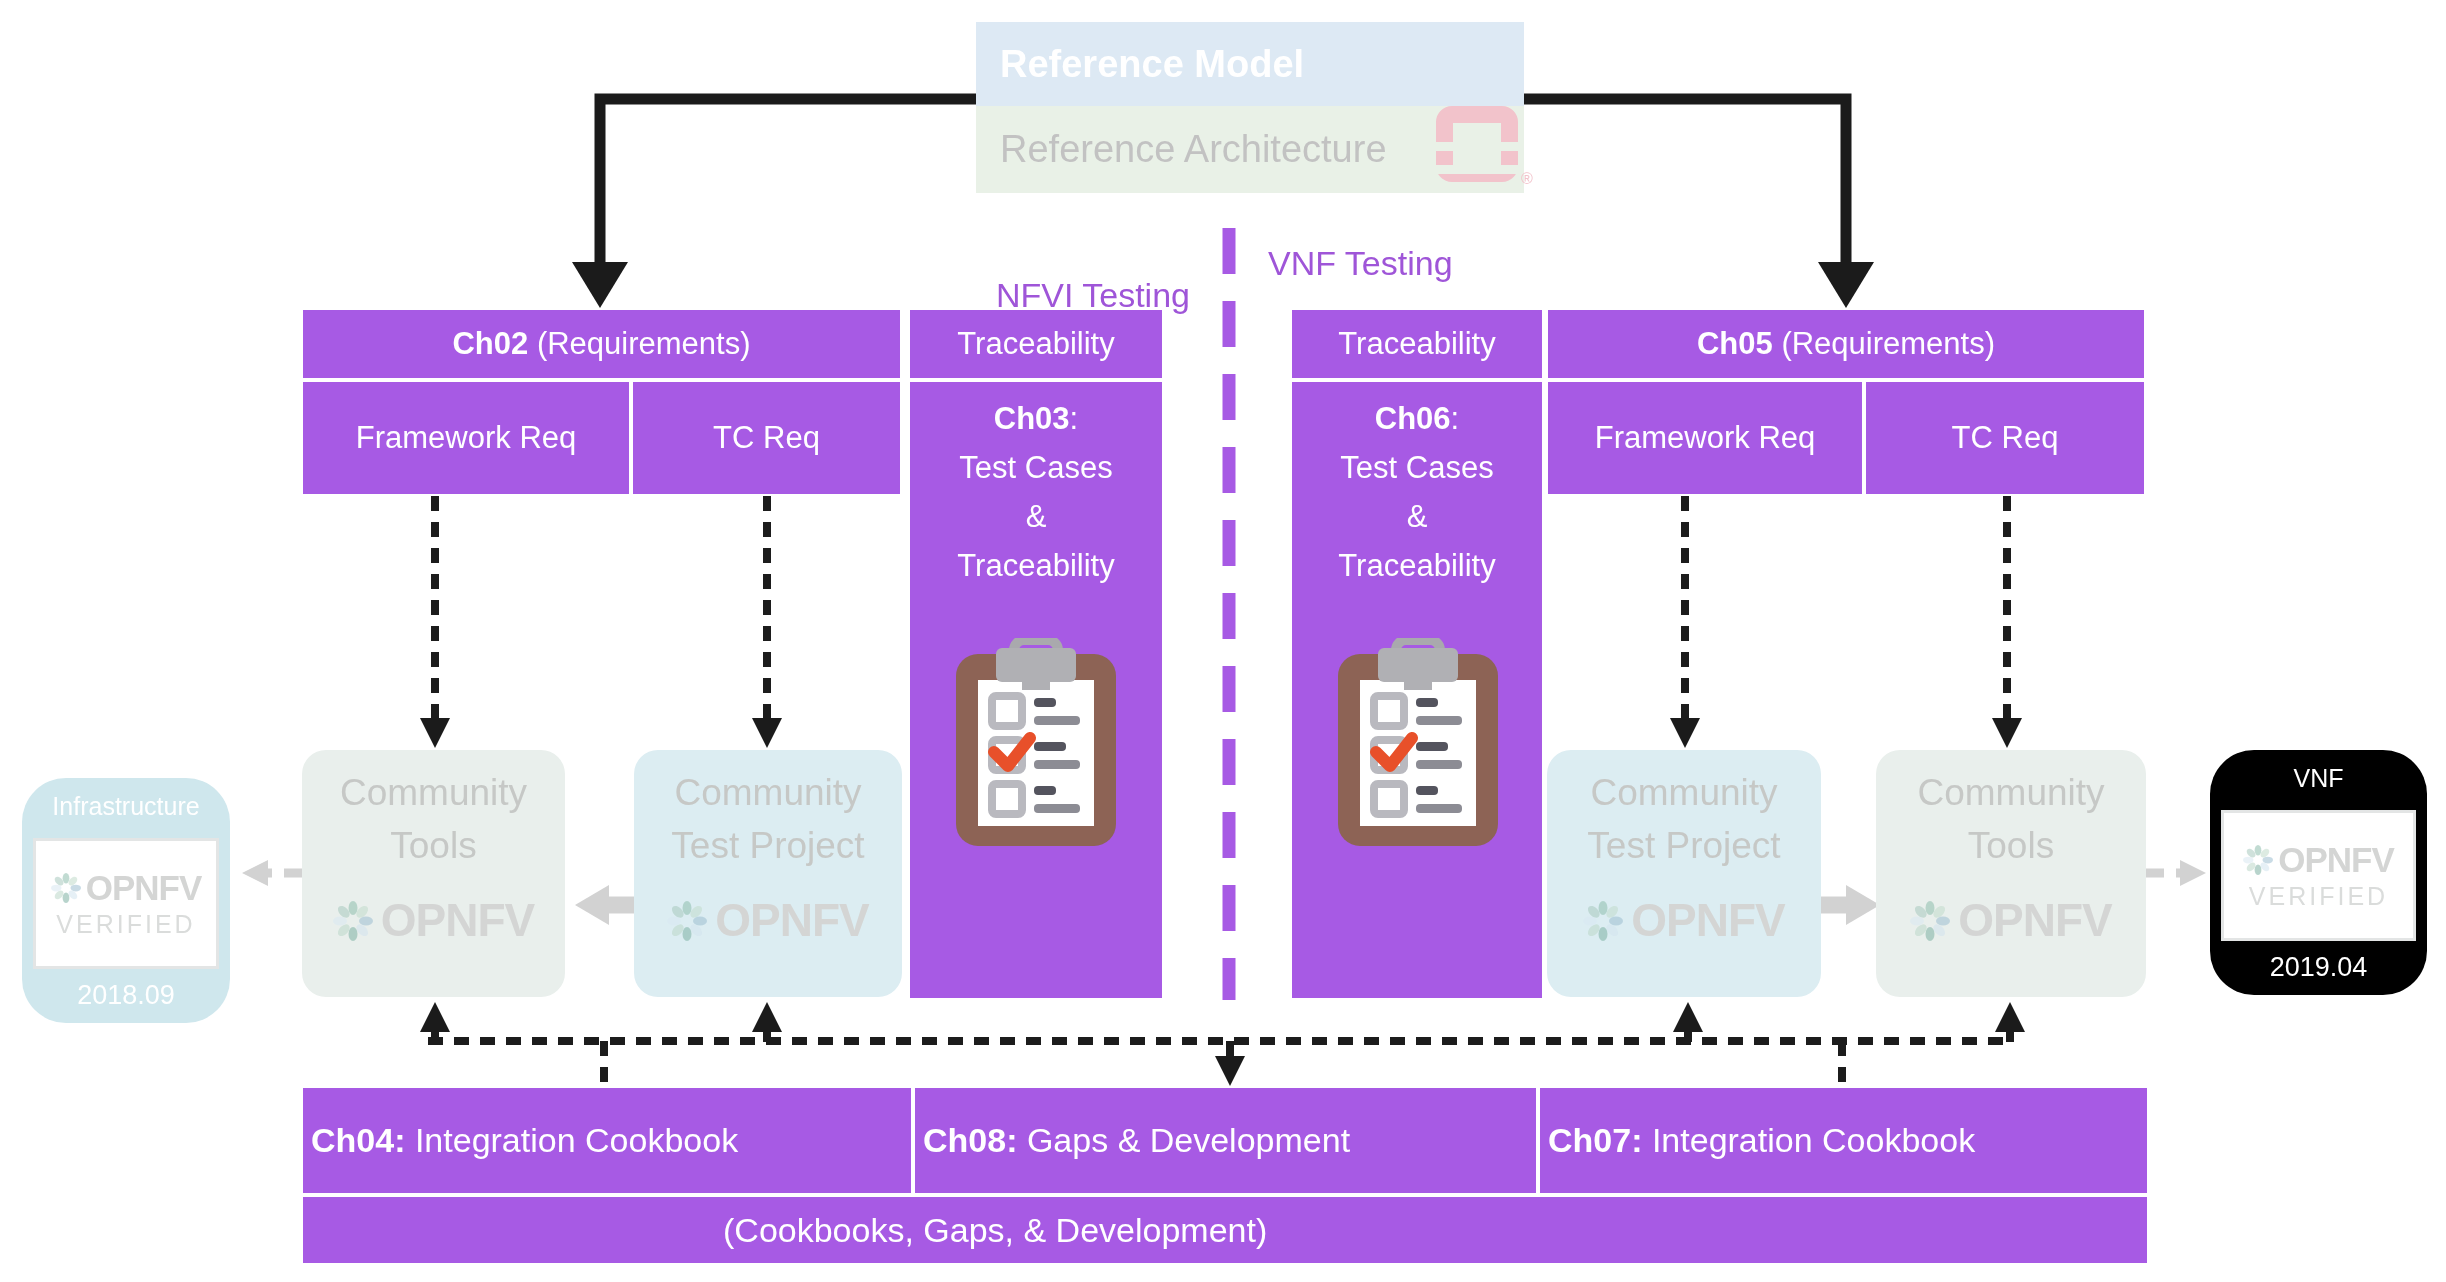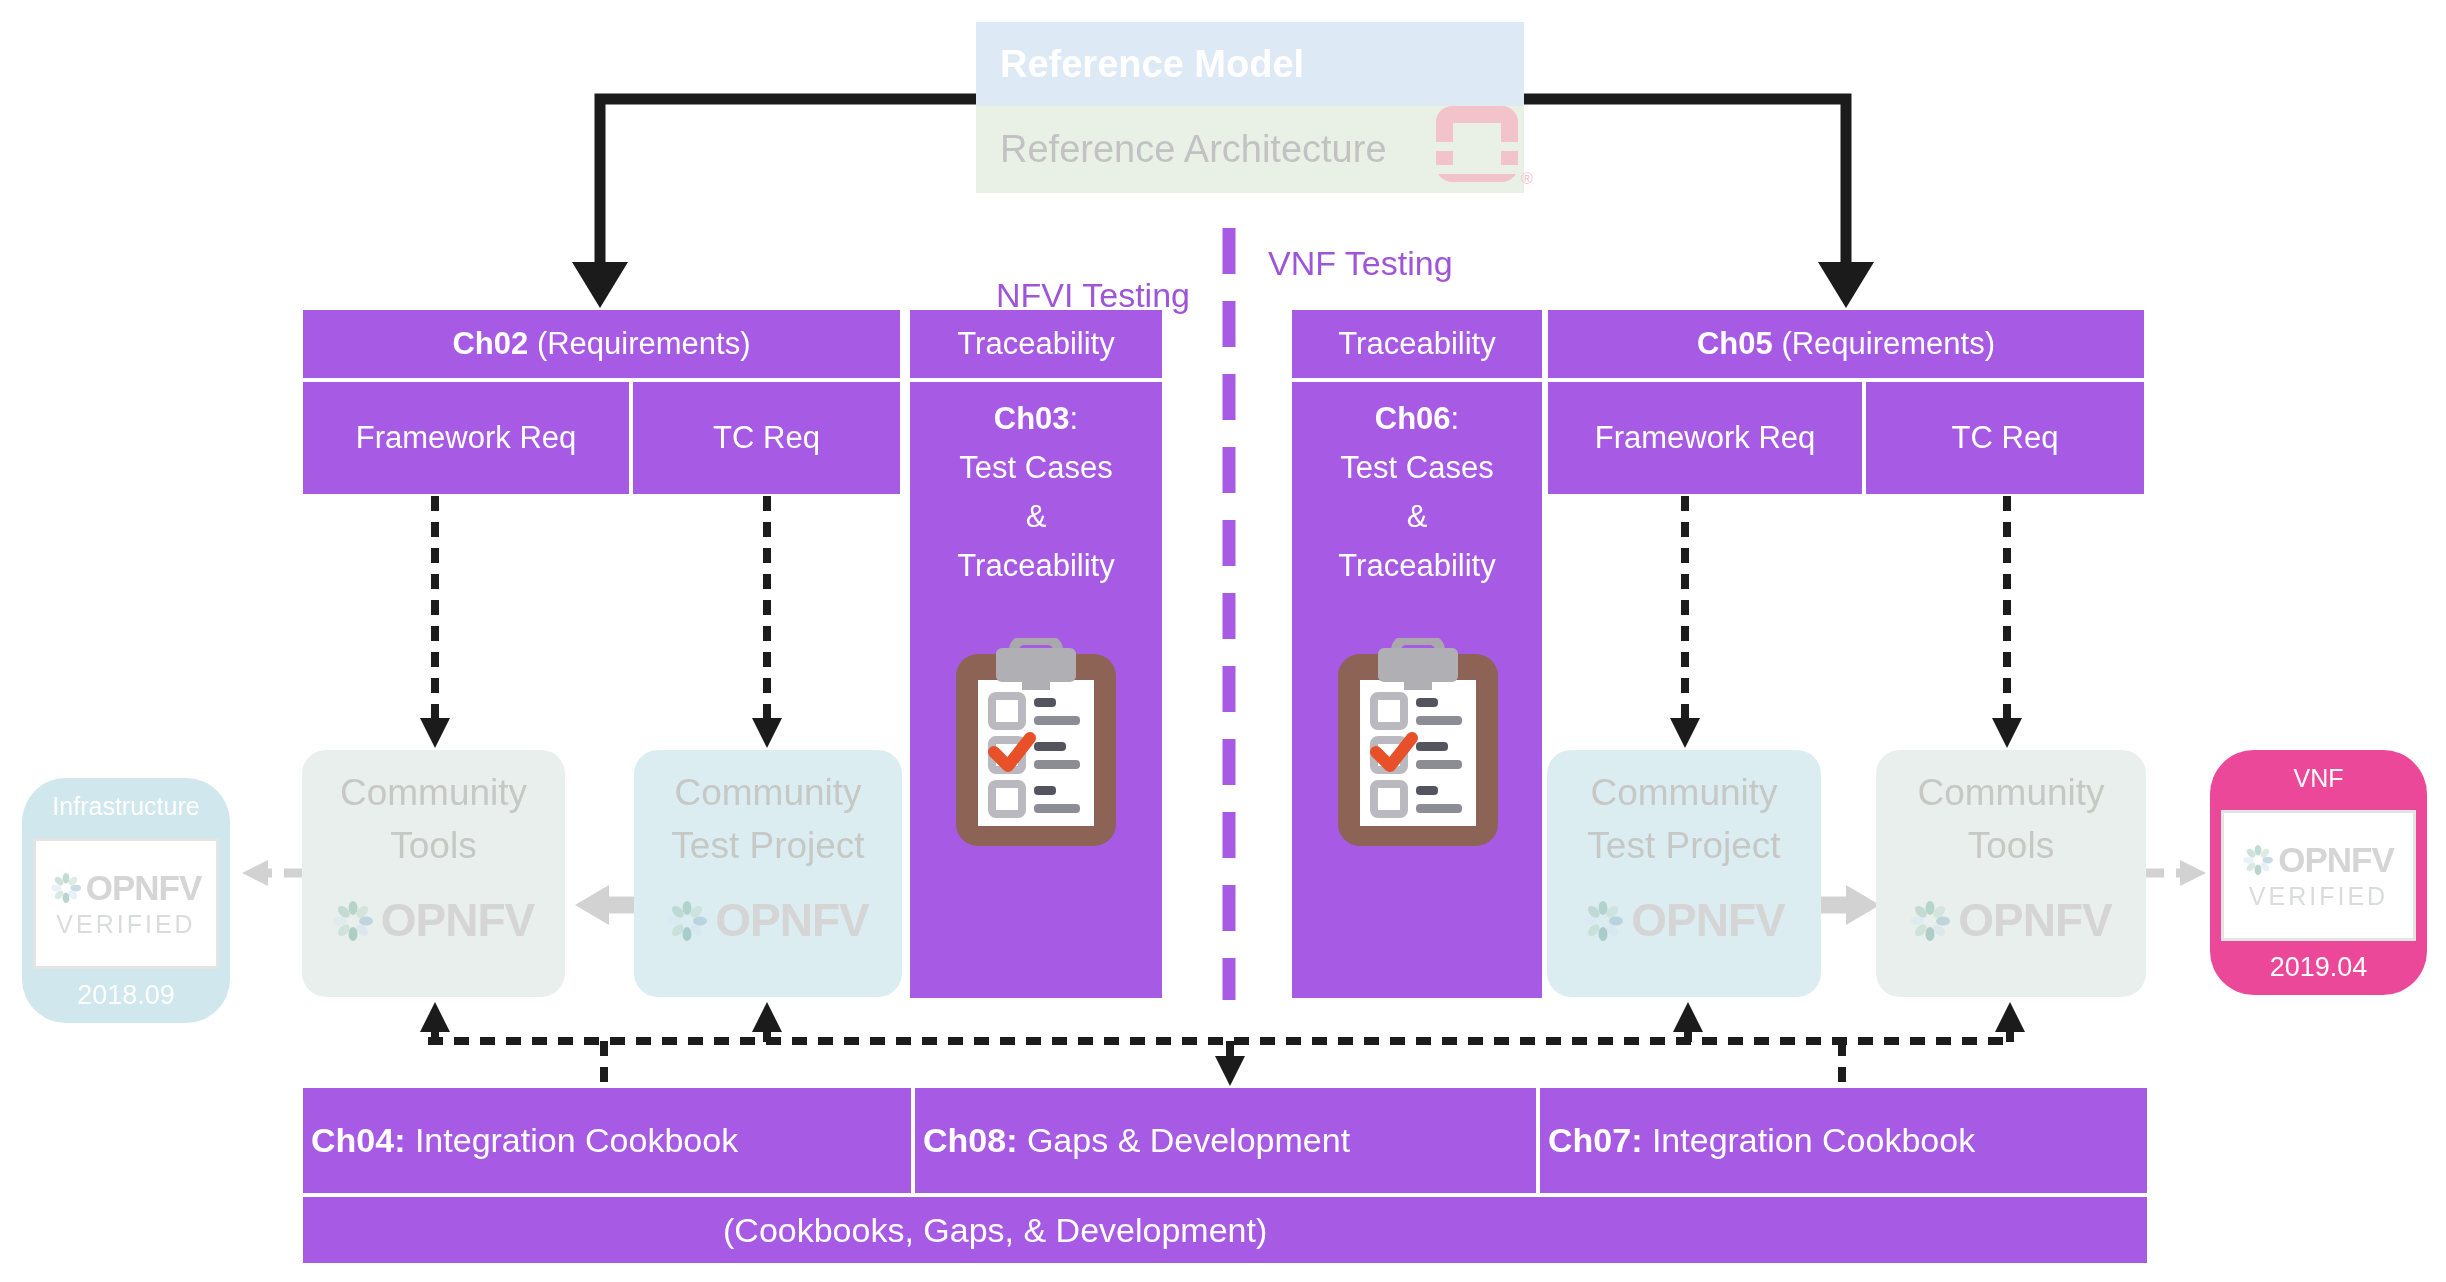--- a/index.html
+++ b/index.html
@@ -31,21 +31,21 @@
   
   .comm{border-radius:24px;display:flex;flex-direction:column;align-items:center;padding-top:16px;box-sizing:border-box;font-size:37px;line-height:53px;color:#c6c8c6;}
   .comm.green{background:#e9efec;}
   .comm.blue{background:#dcedf2;}
   .opnfv-row{display:flex;align-items:center;gap:8px;margin-top:22px;}
   .opnfv-word{font-weight:bold;font-size:46px;letter-spacing:-1px;color:#d4d5d4;}
 
   
   .badge{border-radius:44px;width:208px;height:245px;}
   .badge.cyan{background:#cfe7ed;}
-  .badge.lav{background:#ec4899;}
+  .badge.lav{background:#000000;}
   .badge-top{position:absolute;left:0;top:14px;width:100%;text-align:center;color:#ffffff;font-size:25px;}
   .badge-bot{position:absolute;left:0;bottom:12px;width:100%;text-align:center;color:#ffffff;font-size:27px;}
   .badge-panel{position:absolute;left:11px;right:11px;top:60px;bottom:54px;background:#ffffff;border:3px solid #e3e5e5;display:flex;flex-direction:column;align-items:center;justify-content:center;}
   .badge-panel .opnfv-word{font-size:35px;color:#d4d5d4;}
   .badge-verified{color:#dadcdb;font-size:25px;letter-spacing:3px;margin-top:2px;}
 
   
   .bar-cell{justify-content:flex-start;padding-left:8px;box-sizing:border-box;font-size:34px;}
   .bar2{left:303px;top:1197px;width:1844px;height:66px;background:#a75ae4;color:#ffffff;font-size:34px;display:flex;align-items:center;padding-left:420px;box-sizing:border-box;}
   b{font-weight:bold;}

